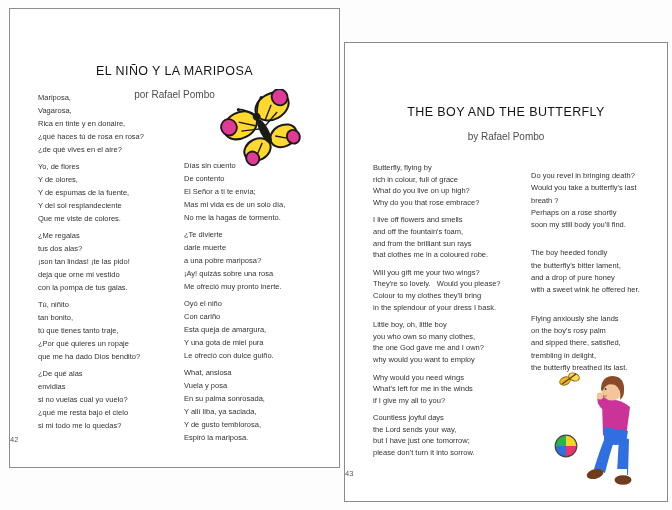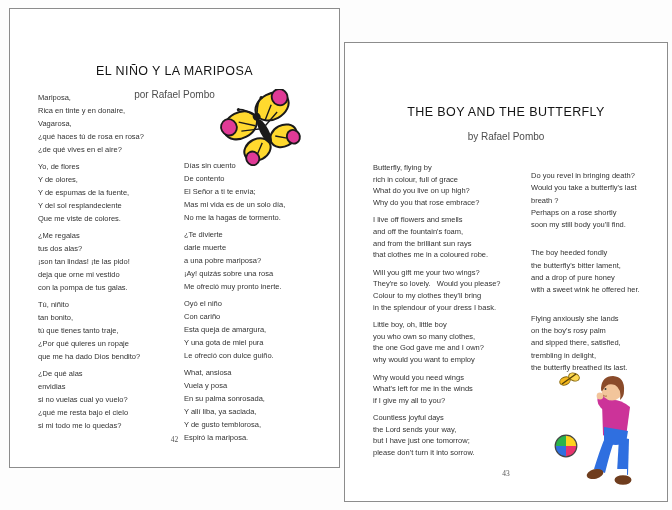--- a/index.html
+++ b/index.html
@@ -21,40 +21,40 @@
   #page-right .byline{top:88px;}
   .col{position:absolute;font-size:7.5px;color:#333;}
   .line{white-space:pre;}
   .stanza{margin-bottom:4px;}
   #l-col1{left:28px;top:82px;line-height:13px;}
   #l-col2{left:174px;top:150px;line-height:13px;}
   #r-col1{left:28px;top:119px;line-height:11.6px;}
   #r-col1 .stanza{margin-bottom:6px;}
   #r-col2{left:186px;top:127px;line-height:12.3px;}
   #r-col2 .stanza{margin-bottom:16px;}
-  .pageno{position:absolute;left:0;width:100%;text-align:center;
-    font-size:7.5px;color:#555;top:426px;font-family:Liberation Serif, serif;}
+  .pageno{position:absolute;left:0;width:100%;
+    font-size:7.5px;color:#555;top:426px;}
   .illus{position:absolute;}
   #butterfly-illus{left:208px;top:80px;}
   #boy-illus{left:204px;top:320px;}
 </style>
 </head>
 <body>
 
 <div>
 
   <div class="page" id="page-left">
     <div class="title">EL NIÑO Y LA MARIPOSA</div>
     <div class="byline">por Rafael Pombo</div>
 
     <div class="col" id="l-col1">
         <div class="stanza">
           <div class="line">Mariposa,</div>
+          <div class="line">Vagarosa,</div>
           <div class="line">Rica en tinte y en donaire,</div>
-          <div class="line">Vagarosa,</div>
           <div class="line">¿qué haces tú de rosa en rosa?</div>
           <div class="line">¿de qué vives en el aire?</div>
         </div>
         <div class="stanza">
           <div class="line">Yo, de flores</div>
           <div class="line">Y de olores,</div>
           <div class="line">Y de espumas de la fuente,</div>
           <div class="line">Y del sol resplandeciente</div>
           <div class="line">Que me viste de colores.</div>
         </div>

